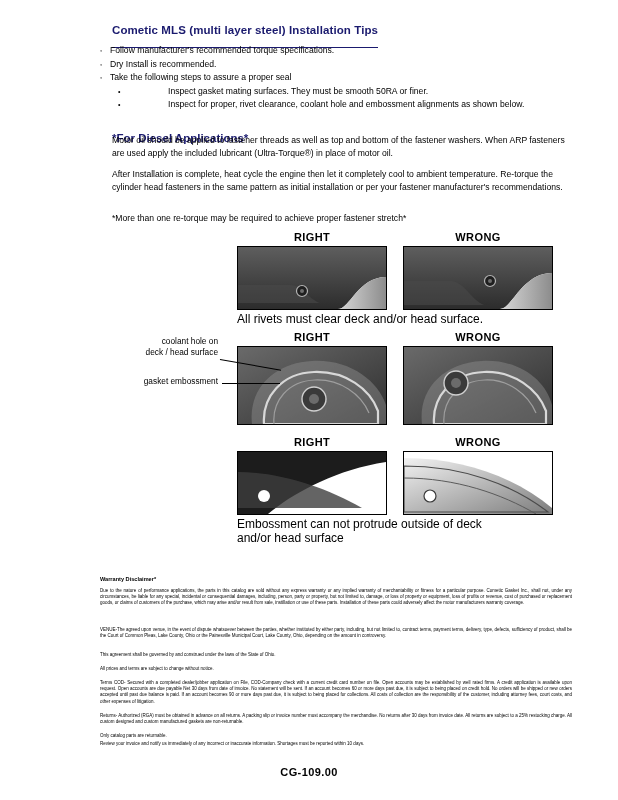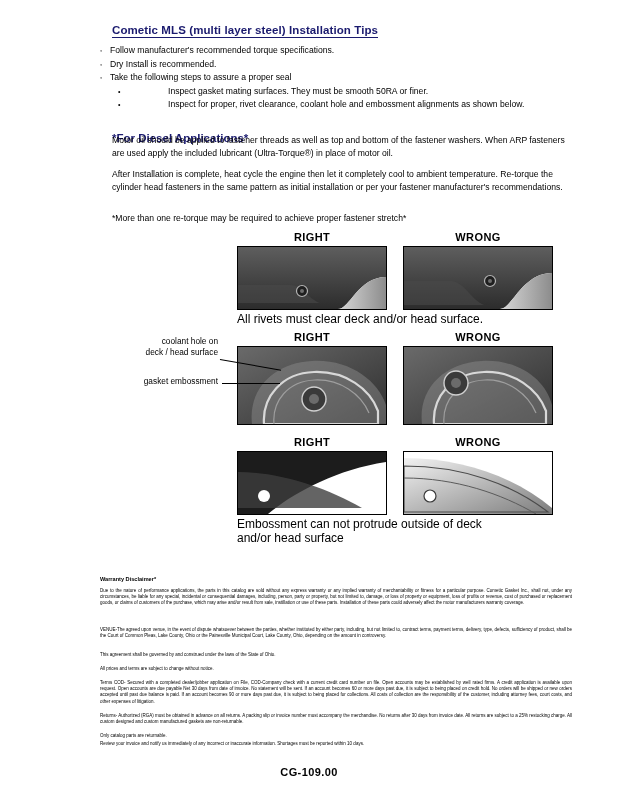--- a/index.html
+++ b/index.html
@@ -5,21 +5,21 @@
   html,body{margin:0;padding:0;background:#ffffff;}
   body{width:618px;height:800px;font-family:"Liberation Sans",sans-serif;color:#000;}
   .page{position:relative;width:618px;height:800px;overflow:hidden;}
 
   
   .h1{
     position:absolute;left:112px;top:24px;
     font-size:11.5px;font-weight:bold;color:#1a1a6e;
     letter-spacing:0.1px;
   }
-  .h1 .under{border-bottom:1px solid #1a1a6e;padding-bottom:1px;text-align:right;}
+  .h1 .under{border-bottom:1px solid #1a1a6e;padding-bottom:11px;text-align:right;}
 
   .bullets{position:absolute;left:100px;top:44px;width:470px;}
   .b-row{display:flex;align-items:flex-start;font-size:8.6px;line-height:13.6px;}
   .b-mark{width:10px;flex:0 0 10px;text-align:left;font-size:7px;line-height:13.6px;}
   .b-txt{flex:1;}
   .sub{margin-left:18px;gap:40px;}
 
   
   .h2{
     position:absolute;left:112px;top:132px;

